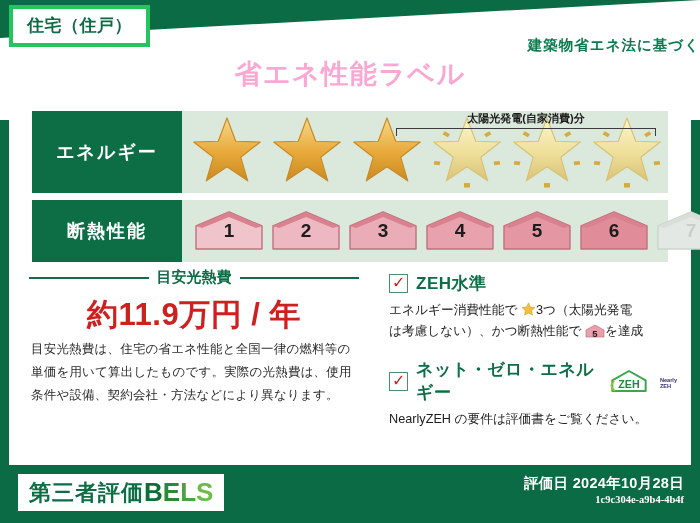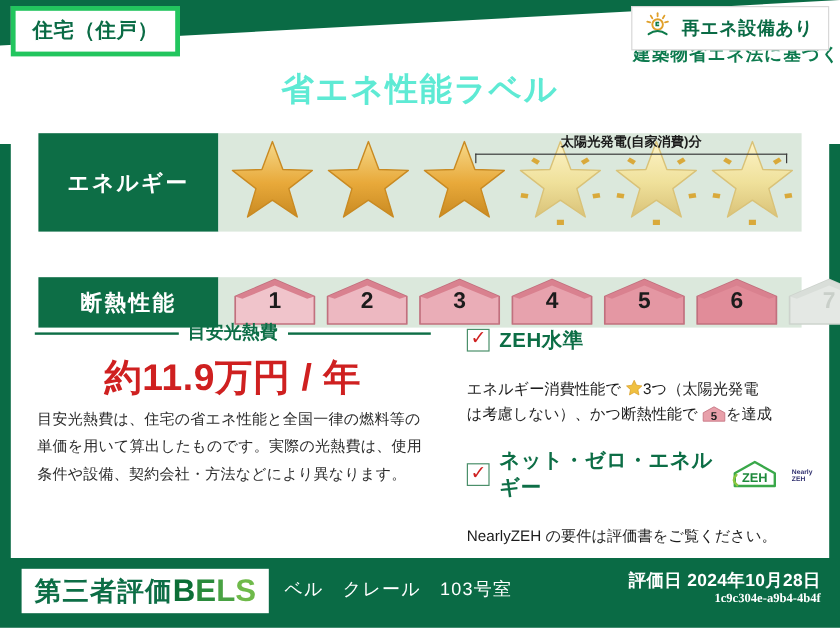--- a/index.html
+++ b/index.html
@@ -47,34 +47,34 @@
   .title-wrap{
     position:absolute;left:0;top:36px;width:700px;
     text-align:center;z-index:5;
   }
   .title-sub{
     color:#0c7a4e;font-weight:bold;font-size:14.5px;letter-spacing:1px;
     margin-bottom:1px;
     text-align:right;
   }
   .title-main{
-    color:#5eead4;font-weight:bold;font-size:27px;letter-spacing:1.5px;
+    color:#f9a8d4;font-weight:bold;font-size:27px;letter-spacing:1.5px;
   }
   
   .body-card{
     position:absolute;left:9px;top:96px;width:682px;height:369px;
     background:#ffffff;
     z-index:2;
   }
   
   .row{
     position:absolute;display:flex;align-items:stretch;
   }
   .row-energy{left:23px;top:15px;width:636px;height:82px;}
-  .row-insul{left:23px;top:104px;width:636px;height:42px;margin-top:31px;}
+  .row-insul{left:23px;top:104px;width:636px;height:62px;}
   .row-label{
     background:#0d6e46;color:#ffffff;
     display:flex;align-items:center;justify-content:center;
     font-weight:bold;letter-spacing:2px;
     width:150px;flex:none;
   }
   .row-energy .row-label{font-size:18px;line-height:1.25;}
   .row-insul .row-label{font-size:18px;}
   .row-body{
     background:#dbe8dc;flex:1;position:relative;
@@ -132,21 +132,21 @@
   .chkbox{
     width:17px;height:17px;border:1.6px solid #4a8f6a;background:#fff;
     position:relative;flex:none;
   }
   .chkbox .tick{
     position:absolute;left:2px;top:-1px;color:#cf2020;
     font-size:16px;font-weight:bold;line-height:17px;
   }
   .chk-title{color:#0d6e46;font-weight:bold;font-size:17px;letter-spacing:0.5px;}
   .chk-desc{
-    font-size:12.7px;color:#1c1c1c;line-height:1.62;margin-top:19px;
+    font-size:12.7px;color:#1c1c1c;line-height:1.62;margin-top:5px;
   }
   .inl-star{display:inline-block;width:15px;height:14px;vertical-align:-2px;}
   .inl-house{display:inline-block;width:20px;height:14px;vertical-align:-3px;position:relative;}
   .inl-house .n{
     position:absolute;left:0;top:2px;width:100%;text-align:center;
     font-size:9.5px;font-weight:bold;color:#222;
   }
   .nz-row{margin-top:17px;}
   .zeh-logo{width:44px;height:24px;flex:none;}
   .nearly-tag{
@@ -185,37 +185,20 @@
 <body>
 
 <div id="label">
 
   <div class="header-band">
     <div class="diag-white"></div>
   </div>
 
   <div class="badge-jyutaku">住宅（住戸）</div>
 
-  <div class="badge-saiene">
-    <span>
-      <svg width="24" height="22" viewBox="0 0 24 22">
-        <g stroke="#e0a02a" stroke-width="1.5" stroke-linecap="round" fill="none">
-          <line x1="11" y1="1" x2="11" y2="3.6"></line>
-          <line x1="5.3" y1="3" x2="6.6" y2="5.2"></line>
-          <line x1="16.7" y1="3" x2="15.4" y2="5.2"></line>
-          <line x1="2.4" y1="8" x2="4.8" y2="8.6"></line>
-          <line x1="19.6" y1="8" x2="17.2" y2="8.6"></line>
-        </g>
-        <circle cx="11" cy="10.4" r="4.4" fill="none" stroke="#e0a02a" stroke-width="1.6"></circle>
-        <path d="M9.2 8.2 h3.1 v1.3 h-1.8 v1 h1.8 v1.3 h-3.1 z" fill="#0d7a4a"></path>
-        <path d="M3.5 18.4 Q11 13.4 18.5 18.4" stroke="#0d7a4a" stroke-width="1.7" fill="none" stroke-linecap="round"></path>
-      </svg>
-    </span>
-    <span class="txt">再エネ設備あり</span>
-  </div>
 
   <div class="title-wrap">
     <div class="title-sub">建築物省エネ法に基づく</div>
     <div class="title-main">省エネ性能ラベル</div>
   </div>
 
   <div class="body-card">
 
     <div class="row row-energy">
       <div class="row-label">
@@ -426,18 +409,17 @@
     </div>
   </div>
 
   <div class="bottom">
     <div class="bels-plate">
       <span class="bels-jp">第三者評価</span>
       <span class="bels-logo">
         <span class="b1">B</span><span class="b2">E</span><span class="b3">L</span><span class="b4">S</span>
       </span>
     </div>
-    <div class="prop-name">ベル　クレール　103号室</div>
     <div class="eval-date">評価日 2024年10月28日</div>
     <div class="eval-id">1c9c304e-a9b4-4b4f</div>
   </div>
 
 </div>
 
 </body></html>

